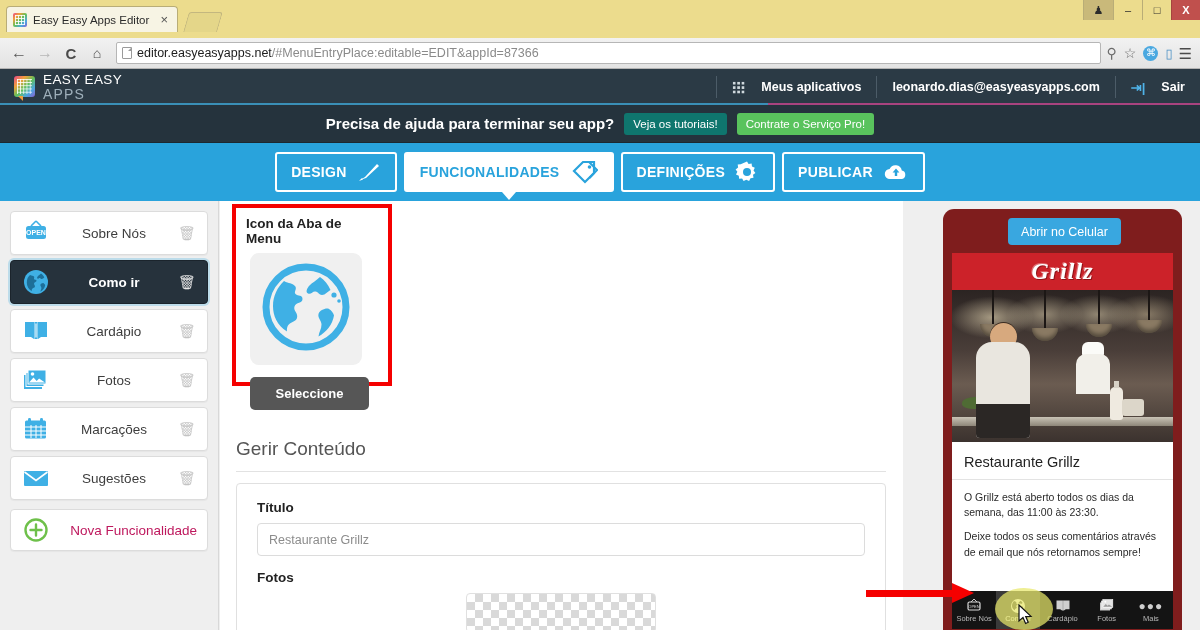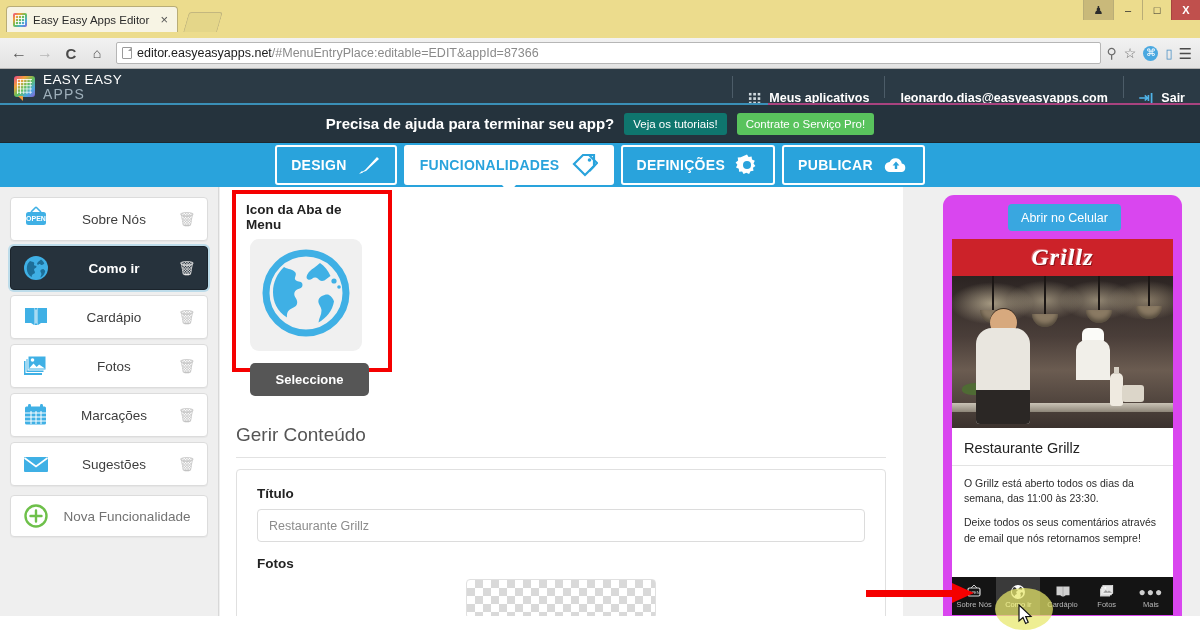--- a/index.html
+++ b/index.html
@@ -115,21 +115,21 @@
   .logo-mark::before {
     content: ""; position: absolute; bottom: -4px; left: 4px;
     border-left: 5px solid transparent; border-right: 0 solid transparent;
     border-top: 5px solid #f2a03c;
   }
   .logo-text-1 { font-size: 13.5px; color: #fff; letter-spacing: .4px; line-height: 1.05; }
   .logo-text-2 { font-size: 14px; color: #9fb0bb; letter-spacing: 1.2px; line-height: 1.05; }
   .hdr-right { margin-left: auto; display: flex; align-items: center; height: 100%; }
   .hdr-sep { width: 1px; height: 22px; background: #4c5c68; }
   .hdr-item {
-    display: flex; align-items: flex-end; gap: 8px;
+    display: flex; align-items: center; gap: 16px;
     padding: 0 15px; font-size: 12.5px; color: #fff; font-weight: bold; height: 100%;
   }
   .grid-icon {
     width: 13px; height: 13px;
     background-image: radial-gradient(#cfd8dd 45%, transparent 46%);
     background-size: 4.4px 4.4px; background-position: 0 0;
   }
   .exit-icon { color: #4fb3e8; font-size: 13px; }
   .hdr-rule {
     position: absolute; left: 0; bottom: 0; width: 100%; height: 2px;
@@ -144,21 +144,21 @@
   }
   .promo-text { font-size: 15px; color: #ffffff; font-weight: bold; }
   .promo-btn {
     font-size: 11.5px; color: #fff; padding: 5px 9px; border-radius: 3px;
   }
   .promo-btn.blue { background: #0f766e; }
   .promo-btn.green { background: #59c35d; }
 
   
   .navtabs {
-    height: 44px; background: #29a3dc;
+    height: 58px; background: #29a3dc;
     display: flex; align-items: center; justify-content: center; gap: 7px;
     position: relative;
   }
   .ntab {
     height: 40px; border: 2px solid #ffffff; border-radius: 3px;
     display: flex; align-items: center; gap: 10px; padding: 0 14px;
     font-size: 14px; font-weight: bold; color: #fff; letter-spacing: .3px;
     position: relative;
   }
   .ntab.active { background: #ffffff; color: #29a3dc; }
@@ -187,21 +187,21 @@
     box-shadow: 0 0 0 2px rgba(41,163,220,.25);
   }
   .feat-ico { width: 30px; height: 30px; flex: 0 0 30px; display: flex; align-items: center; justify-content: center; }
   .feat-label {
     flex: 1 1 auto; text-align: center; font-size: 13.5px; color: #3d3d3d;
   }
   .feat.active .feat-label { color: #fff; font-weight: bold; }
   .feat-trash { width: 20px; flex: 0 0 20px; text-align: center; font-size: 14px; color: #c3c3c3; }
   .feat.active .feat-trash { color: #e8e8e8; }
   .feat.newfeat { height: 42px; }
-  .feat.newfeat .feat-label { text-align: center; padding-left: 6px; font-size: 13.5px; color: #737373; }
+  .feat.newfeat .feat-label { text-align: right; padding-left: 6px; font-size: 13.5px; color: #be185d; }
 
   
   .editor {
     position: absolute; left: 220px; top: 0; width: 683px; height: 429px;
     background: #fff; overflow: hidden;
   }
   .iconbox {
     position: absolute; left: 12px; top: 3px; width: 160px; height: 182px;
     border: 4px solid #f50000; background: #fff; padding: 8px 10px;
   }
@@ -238,21 +238,21 @@
     background-size: 16px 16px; background-position: 0 0, 8px 8px; background-color: #fff;
   }
 
   
   .preview {
     position: absolute; left: 921px; top: 0; width: 279px; height: 429px;
     background: #efefef;
   }
   .phone {
     position: absolute; left: 22px; top: 8px; width: 239px; height: 421px;
-    background: #d946ef; border-radius: 11px 11px 0 0; padding: 9px 5px 0 9px;
+    background: #7f1d1d; border-radius: 11px 11px 0 0; padding: 9px 5px 0 9px;
   }
   .open-mobile {
     width: 113px; height: 27px; margin: 0 auto 8px auto; background: #39a7e0;
     border-radius: 4px; color: #fff; font-size: 12.5px;
     display: flex; align-items: center; justify-content: center;
   }
   .phone-screen { width: 221px; height: 376px; background: #fff; position: relative; overflow: hidden; }
   .app-banner {
     height: 37px; background: #cc2229; display: flex; align-items: center; justify-content: center;
   }

